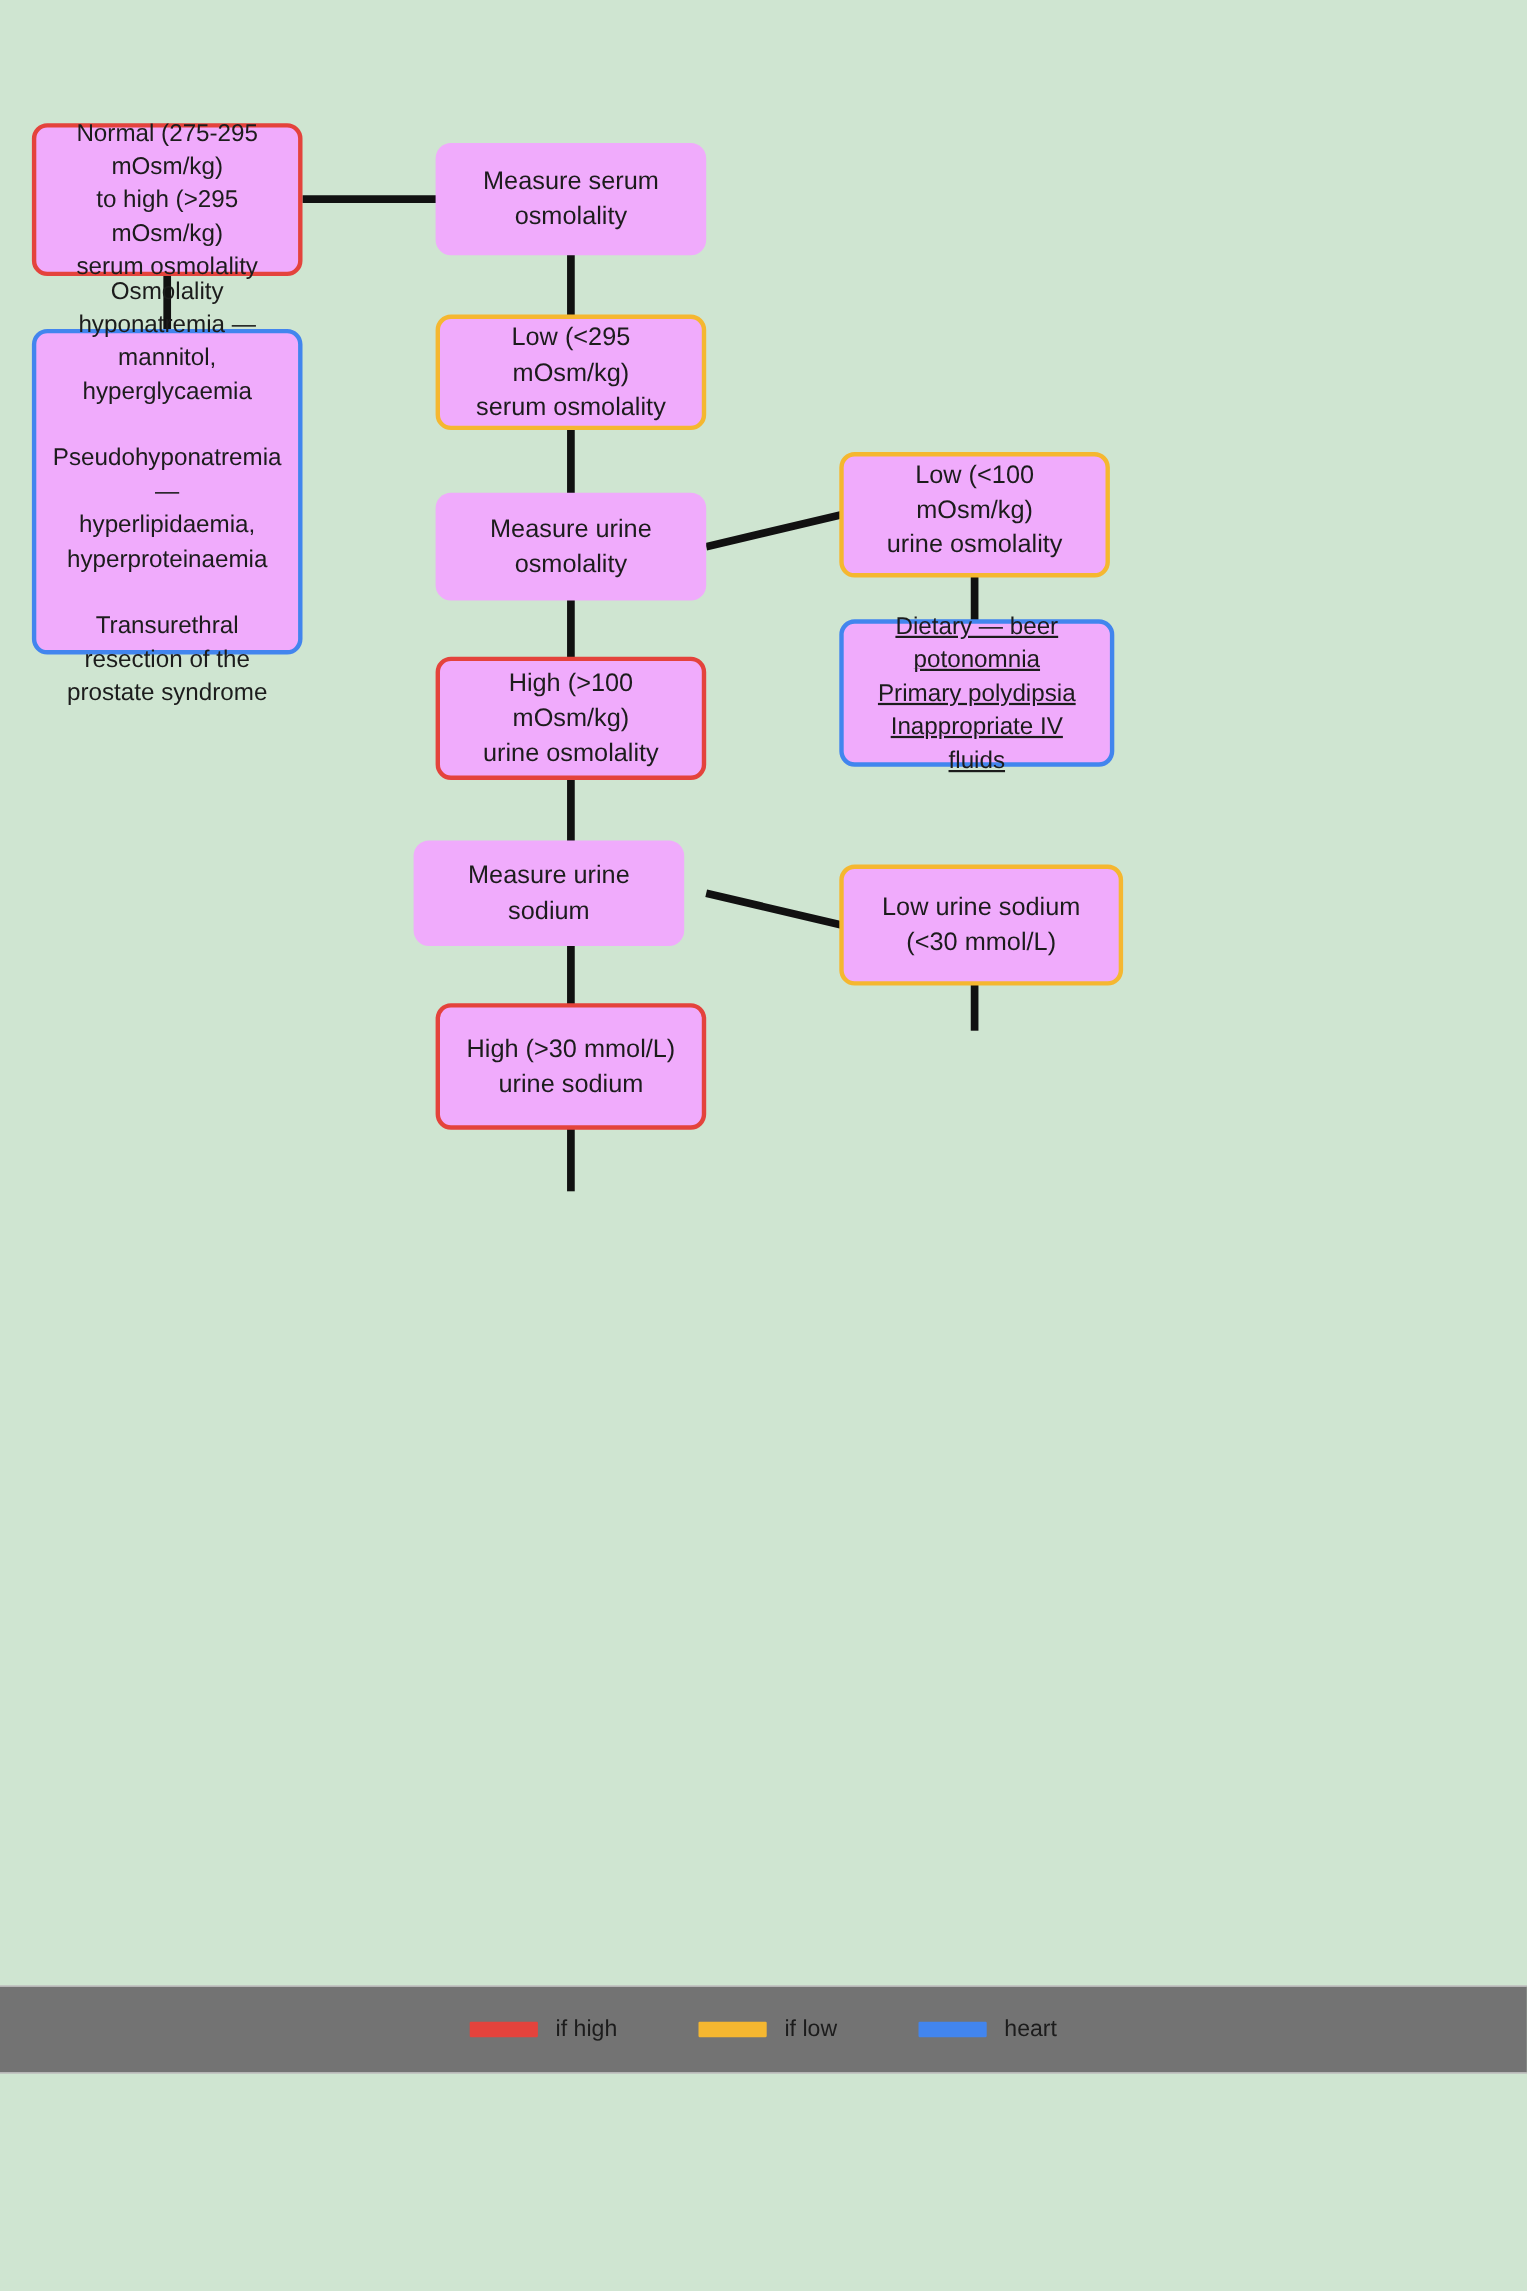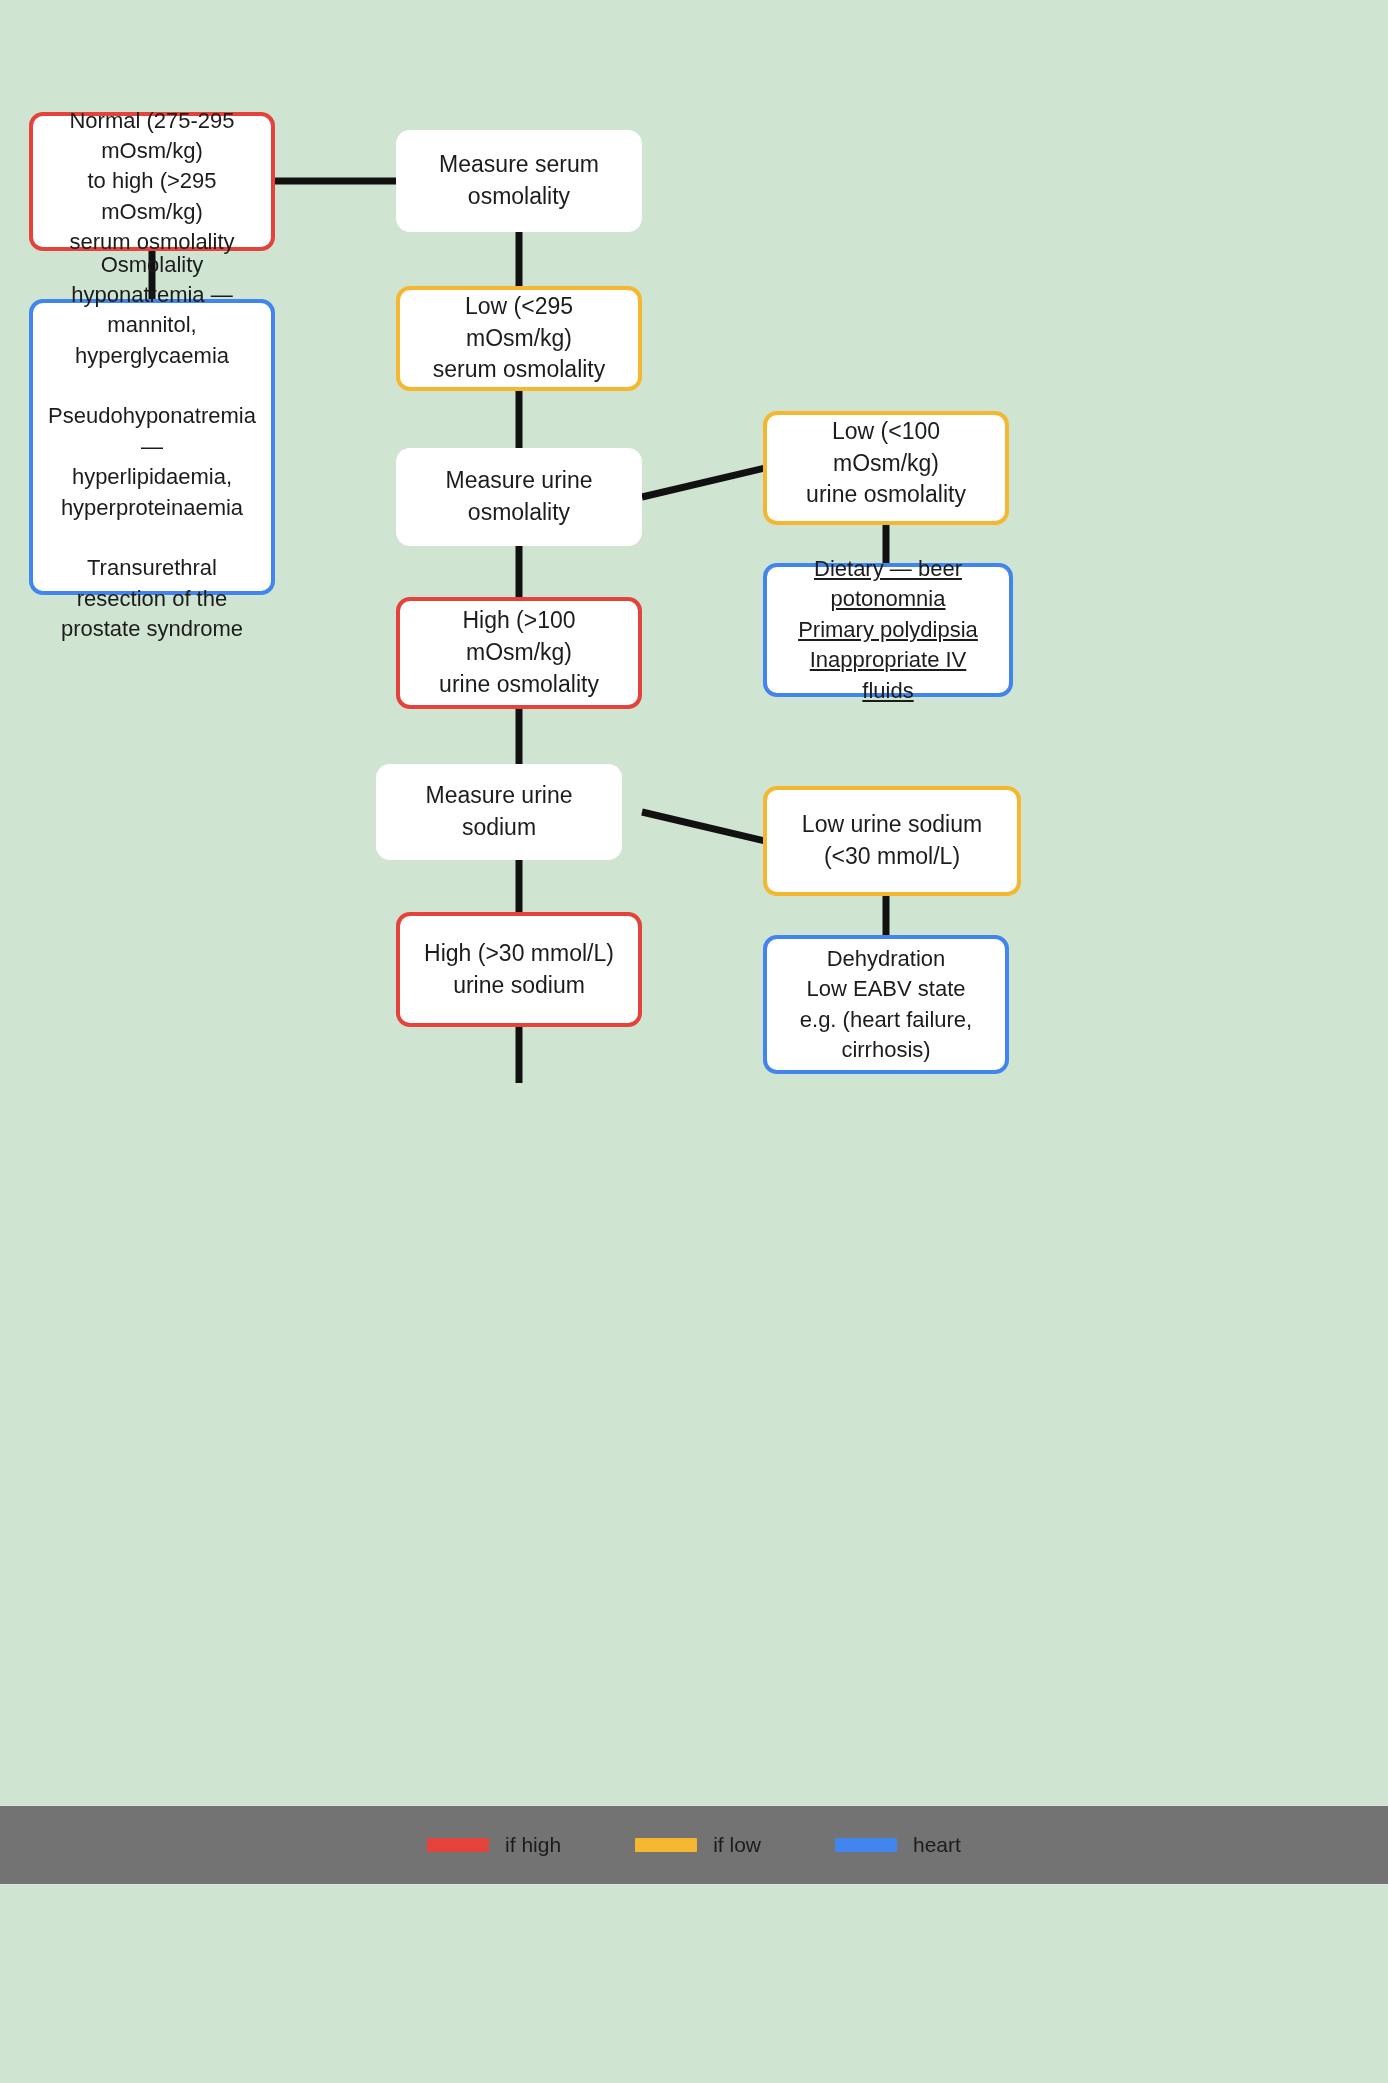--- a/index.html
+++ b/index.html
@@ -27,21 +27,21 @@
   #connectors {
     position: absolute;
     left: 0; top: 0;
     width: 1388px;
     height: 1805px;
     z-index: 1;
   }
 
   .node {
     position: absolute;
-    background: #ffffff;
+    background: #f0abfc;
     border-radius: 14px;
     display: flex;
     align-items: center;
     justify-content: center;
     text-align: center;
     z-index: 2;
     color: #1c1c1c;
     line-height: 1.38;
     padding: 10px 14px;
   }
@@ -177,25 +177,20 @@
 
   <div class="node plain" id="node-measure-urine-na">
     <span class="txt">Measure urine sodium</span>
   </div>
 
   <div class="node low" id="node-low-urine-na">
     <span class="txt">Low urine sodium
 (&lt;30 mmol/L)</span>
   </div>
 
-  <div class="node cause" id="node-dehydration">
-    <span class="txt">Dehydration
-Low EABV state
-e.g. (heart failure, cirrhosis)</span>
-  </div>
 
   <div class="node high" id="node-high-urine-na">
     <span class="txt">High (&gt;30 mmol/L)
 urine sodium</span>
   </div>
 
 
 </div>
 
 <div id="legend-bar">

